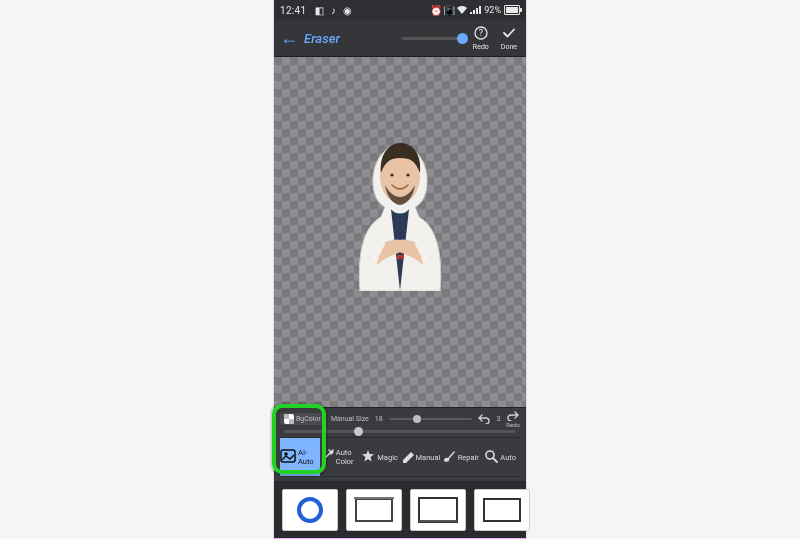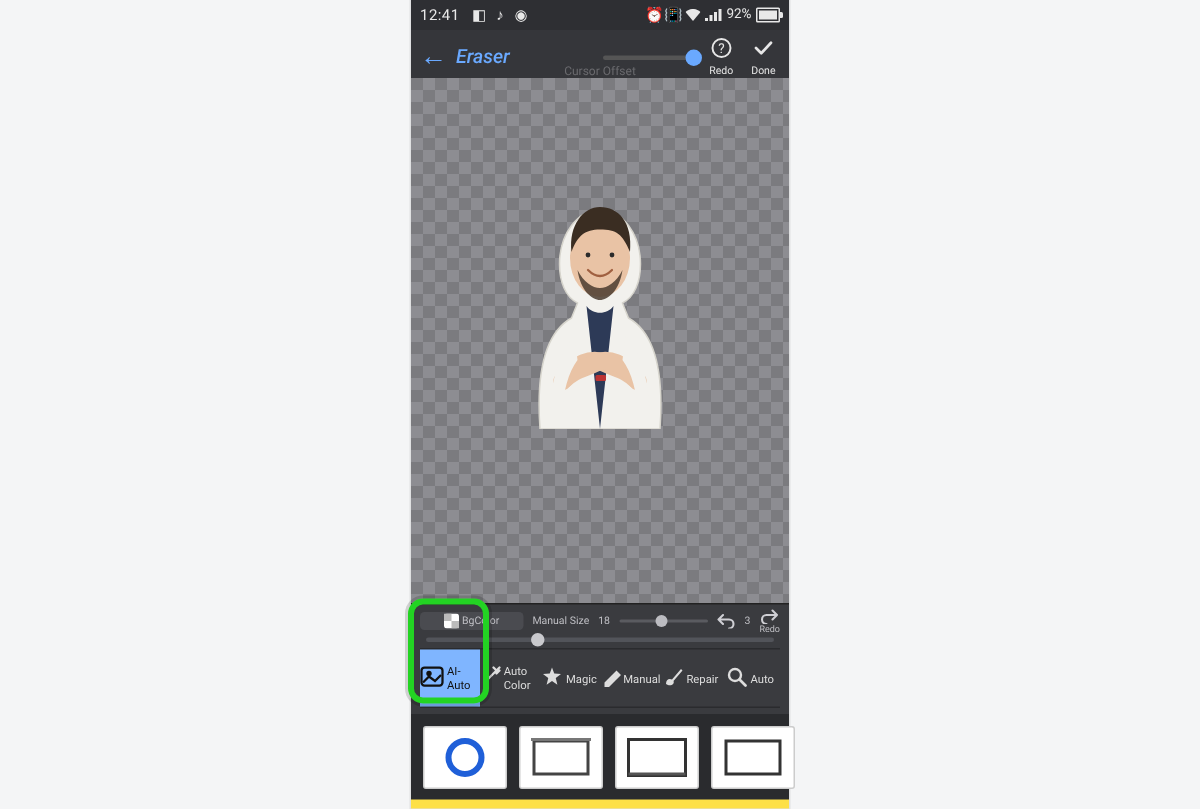--- a/index.html
+++ b/index.html
@@ -10,21 +10,21 @@
   background: #f4f5f6;
   font-family: -apple-system, BlinkMacSystemFont, "Segoe UI", Roboto, sans-serif;
   overflow: hidden;
 }
 .frame {
   position: absolute;
   left: 274px;
   top: 0;
   width: 252px;
   height: 539px;
-  background: #fde047;
+  background: #f0abfc;
   box-shadow: 0 0 0 1px rgba(0,0,0,0.08);
 }
 
 .statusbar {
   position: relative;
   height: 20px;
   background: #2e2f33;
   color: #e8e8e8;
   font-size: 10px;
   display: flex;
@@ -86,21 +86,21 @@
 .canvas svg { position:absolute; left:50%; top:44%; transform:translate(-50%,-50%); }
 
 
 .toolbar {
   background:#3a3b3f;
   padding: 2px 6px 4px 6px;
   position: relative;
   border-top:1px solid #222;
 }
 .params { display:flex; align-items:center; gap:6px; font-size:7px; color:#bfbfc4; height:18px;}
-.params .chip { background:#4a4b50; border-radius:3px; padding:1px 16px; display:flex; align-items:center; gap:2px;}
+.params .chip { background:#4a4b50; border-radius:3px; padding:1px 4px; display:flex; align-items:center; gap:2px;}
 .params .mini-slider { flex:1; height:2px; background:#5a5b60; border-radius:1px; position:relative;}
 .params .mini-slider .dot{ position:absolute; left:24px; top:-3px; width:8px; height:8px; border-radius:50%; background:#bcbcc1;}
 .params .undo svg, .params .redo svg { display:block; }
 .thin-slider { height:3px; background:#52545a; border-radius:2px; margin:2px 4px 4px 4px; position:relative;}
 .thin-slider:before{content:"";position:absolute;left:30%;top:-3px;width:9px;height:9px;border-radius:50%;background:#c9c9cd;}
 .modes { display:flex; align-items:stretch; height:38px; background:#3a3b3f; border-top:1px solid #2a2b2e; border-bottom:1px solid #2a2b2e;}
 .mode { flex:1; display:flex; flex-direction:row; align-items:center; justify-content:center; color:#ddd; font-size:7.5px; gap:2px;}
 .mode .mi { font-size:14px; line-height:1; }
 .mode.active { background:#7fb5ff; color:#111; }
 .highlight {
@@ -168,21 +168,20 @@
     </div>
     <div class="hbtn">
       <span class="glyph">
         <svg width="14" height="14" viewBox="0 0 14 14">
             <path d="M2 7 L5.5 10.5 L12 3.5" fill="none" stroke="#e6e6e6" stroke-width="1.8" stroke-linecap="round" stroke-linejoin="round"></path>
           </svg>
       </span>
       <span>Done</span>
     </div>
   </div>
-  <div class="subtext">Cursor Offset</div>
 
   <div class="canvas">
     <svg width="110" height="160" viewBox="0 0 110 160">
 
       <path d="M15 160 C12 118 20 95 36 86 L40 76 C32 72 28 62 28 50 C28 30 40 14 55 14 C70 14 82 30 82 50 C82 62 78 72 70 76 L74 86 C90 95 98 118 95 160 Z" fill="#f2f1ed" stroke="#d6d4cc" stroke-width="1"></path>
 
       <path d="M46 78 L55 160 L64 78 C60 84 50 84 46 78 Z" fill="#2d3a57"></path>
 
       <ellipse cx="55" cy="46" rx="20" ry="26" fill="#e9c3a5"></ellipse>
 

